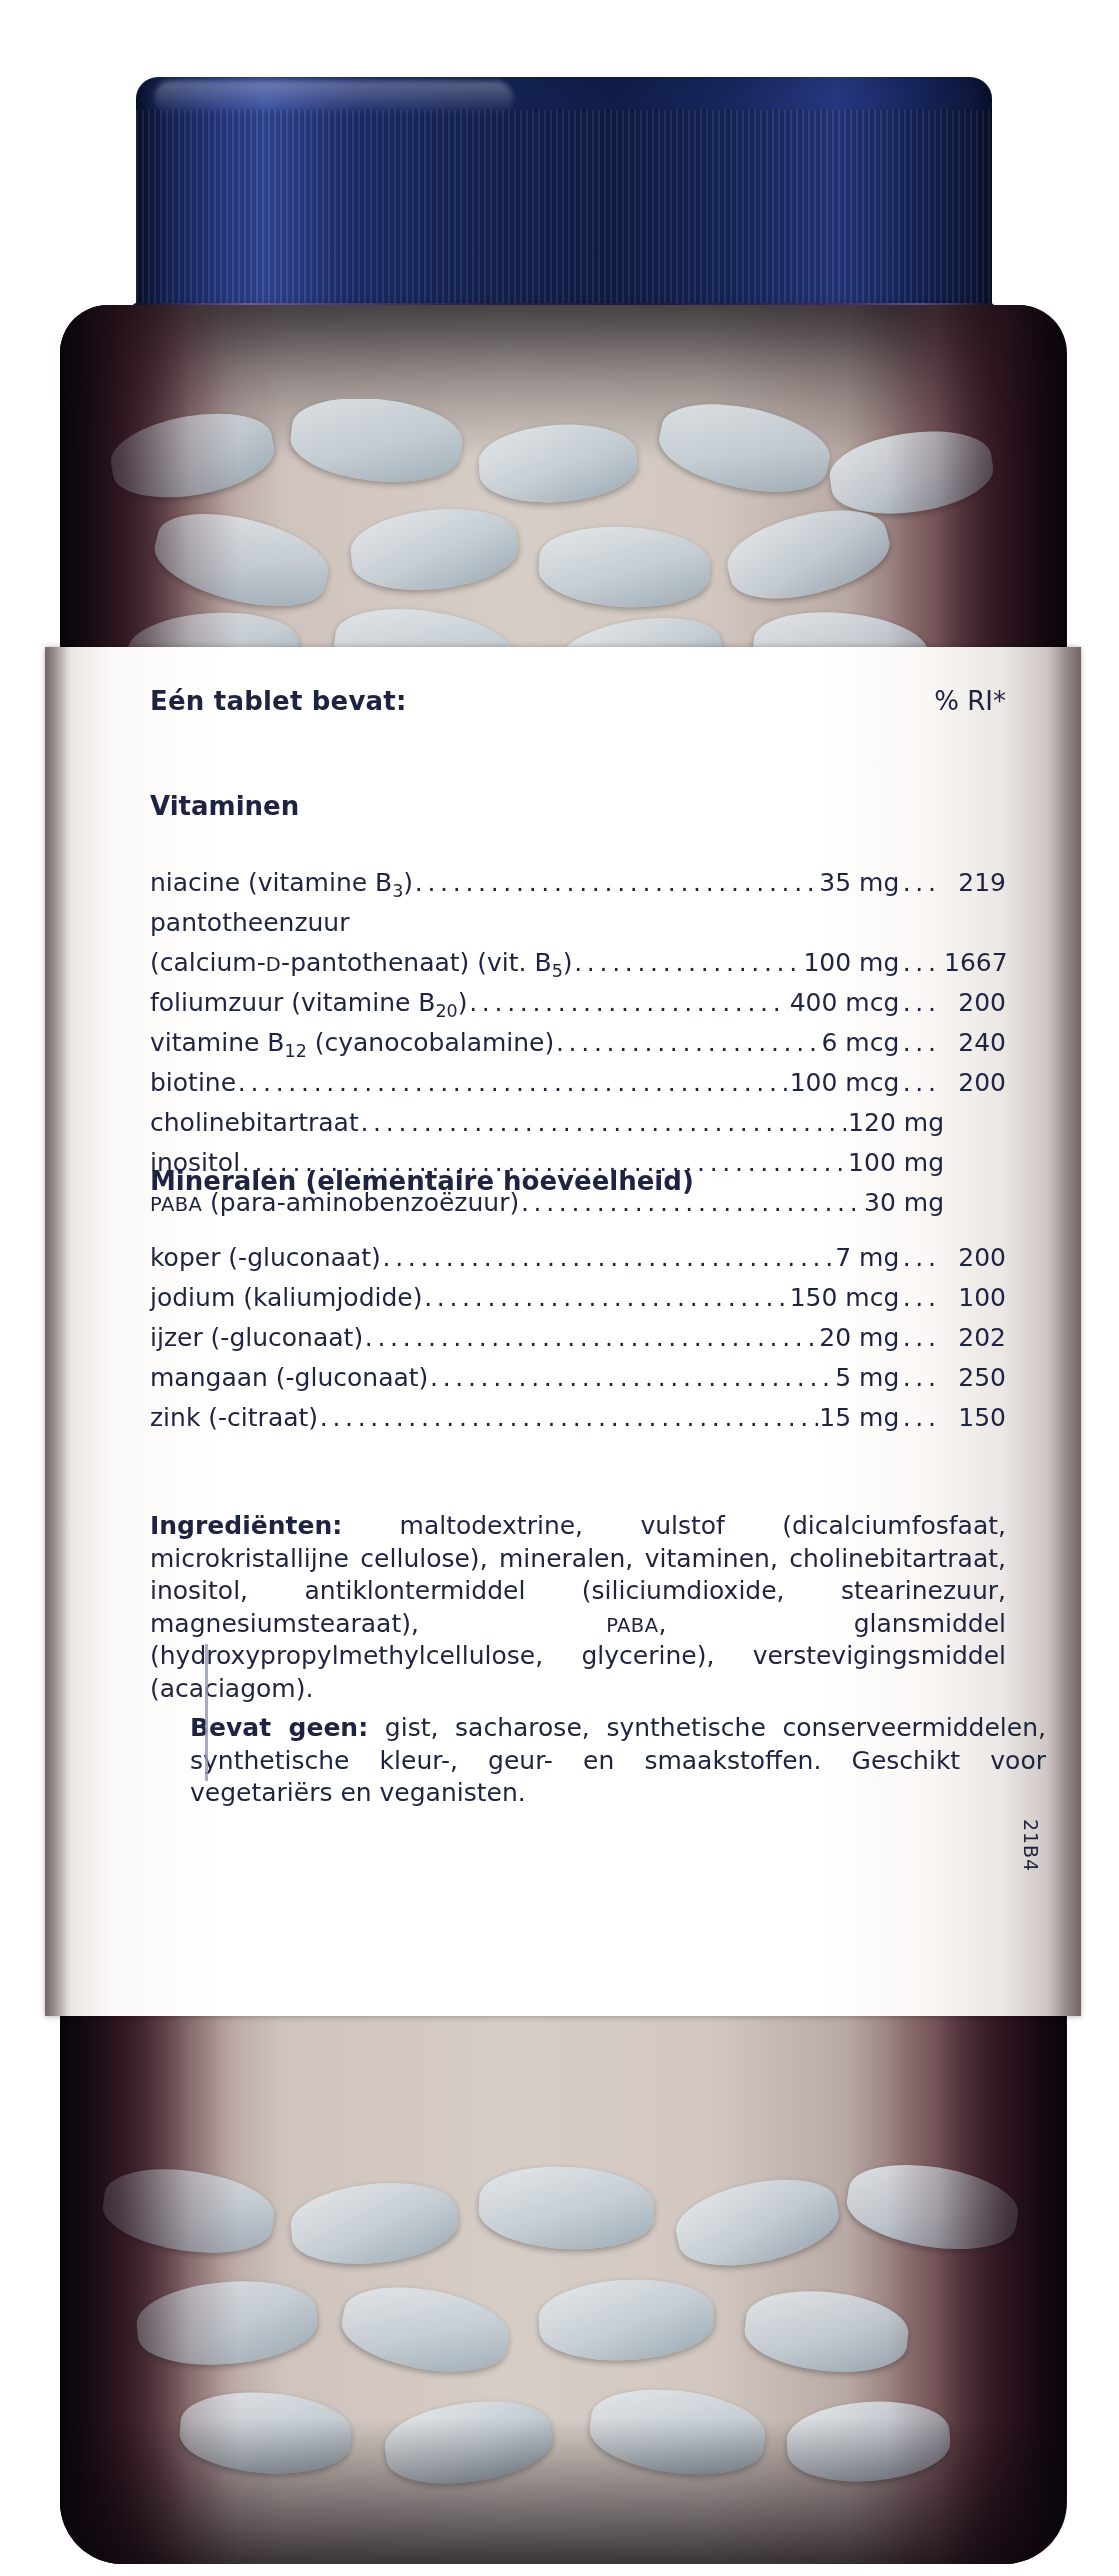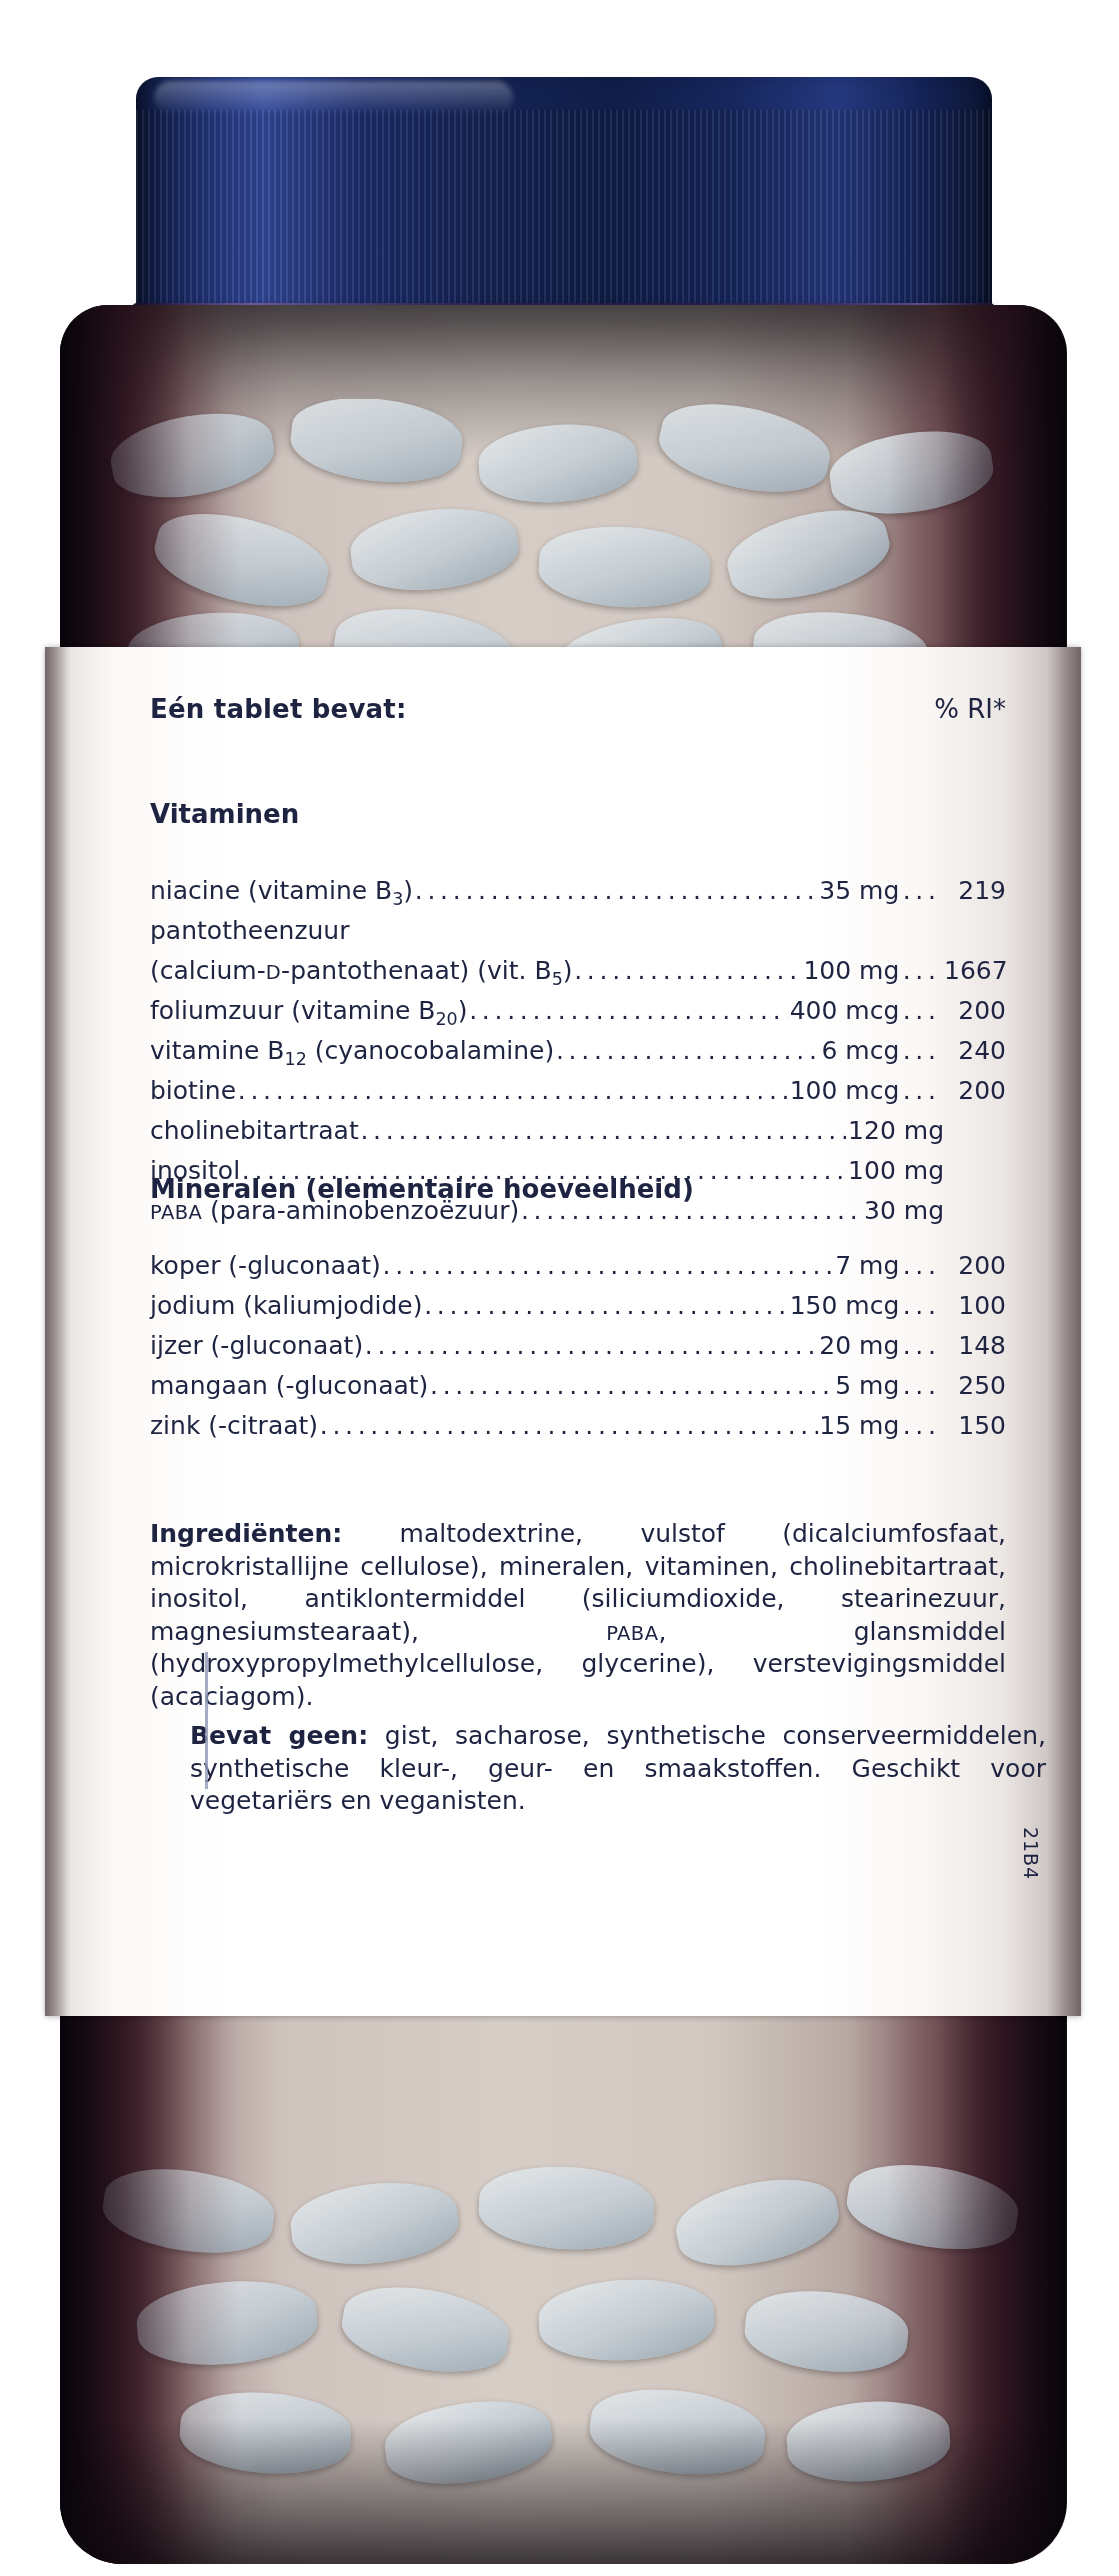--- a/index.html
+++ b/index.html
@@ -163,21 +163,21 @@
     background:
       linear-gradient(90deg,
         #b9b0ae 0px, #e9e5e2 22px, #fbf9f7 68px,
         #ffffff 188px, #ffffff 770px,
         #faf7f5 881px, #ebe6e3 959px, #c9c1bf 1010px, #a9a09e 1036px);
     box-shadow: 0 1.7px 5.1px rgba(0,0,0,.18), 0 -1.7px 5.1px rgba(0,0,0,.12);
   }
   .label-inner {
     position: absolute;
     left: 86px;
-    top: 8px;
+    top: 0;
     width: 873px;
     height: 1369px;
     color: #1d2340;
   }
 
   
   .hdr-row {
     position: absolute;
     left: 19px;
     top: 39px;
@@ -420,21 +420,21 @@
             <span class="dots">............................................................</span>
             <span class="amt">150 mcg</span>
             <span class="dots2">...</span>
             <span class="ri">100</span>
           </div>
           <div class="nrow">
             <span class="nm">ijzer (-gluconaat)</span>
             <span class="dots">............................................................</span>
             <span class="amt">20 mg</span>
             <span class="dots2">...</span>
-            <span class="ri">148</span>
+            <span class="ri">202</span>
           </div>
           <div class="nrow">
             <span class="nm">mangaan (-gluconaat)</span>
             <span class="dots">............................................................</span>
             <span class="amt">5 mg</span>
             <span class="dots2">...</span>
             <span class="ri">250</span>
           </div>
           <div class="nrow">
             <span class="nm">zink (-citraat)</span>

